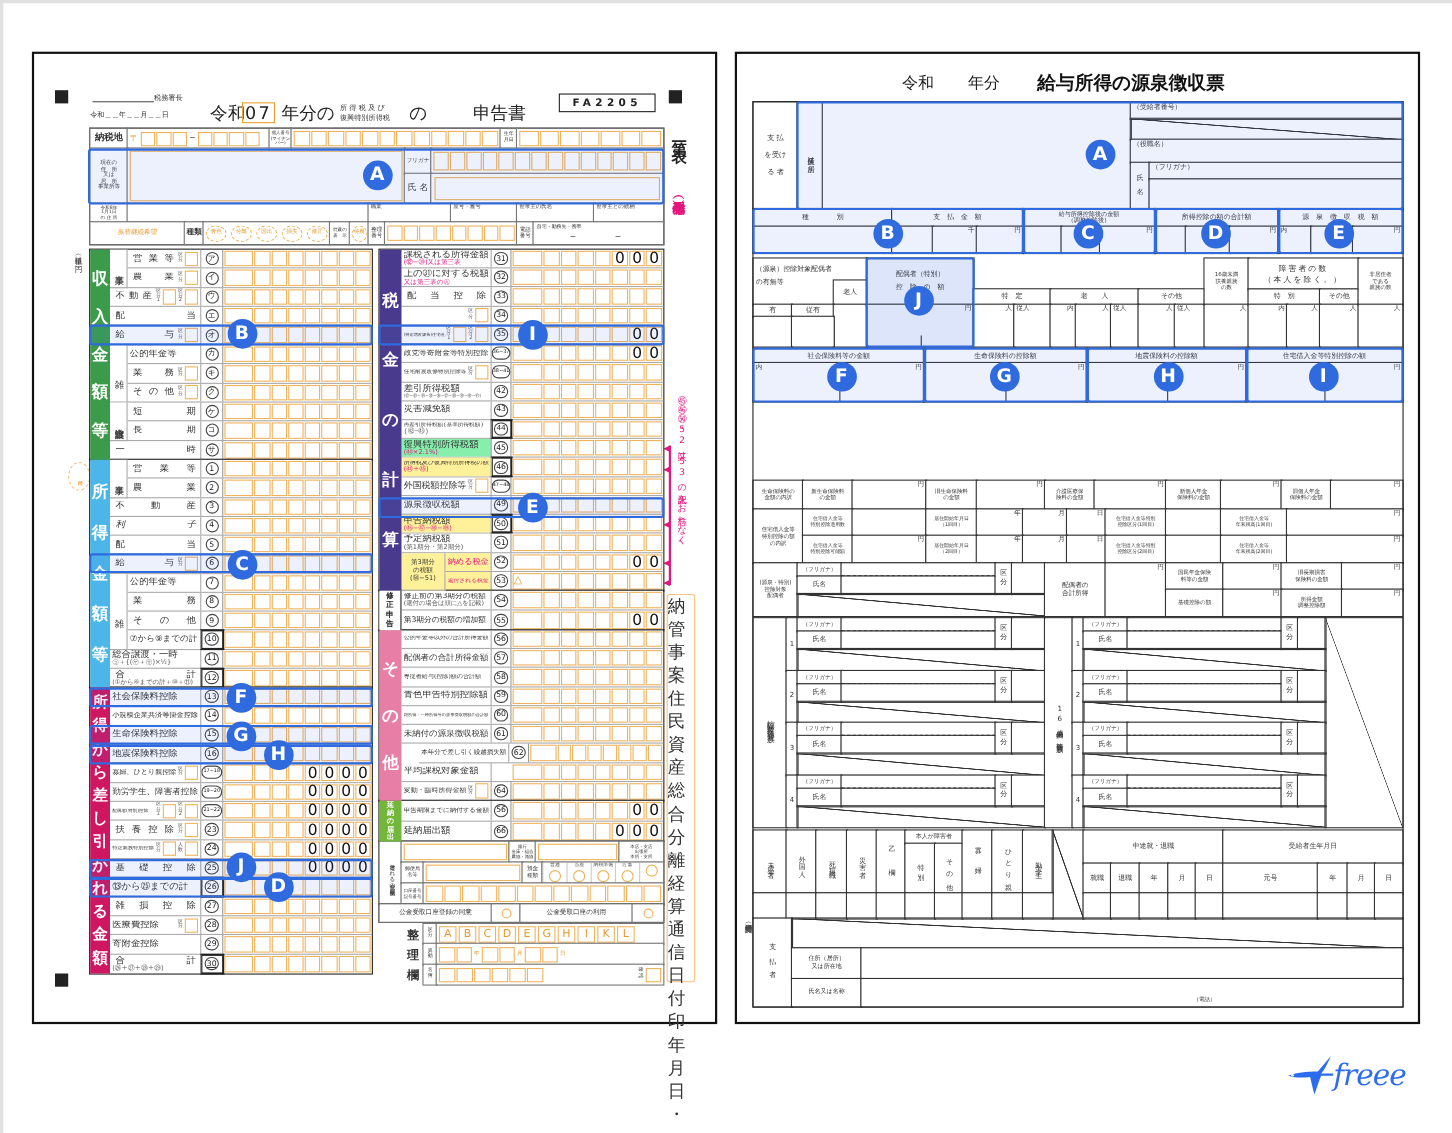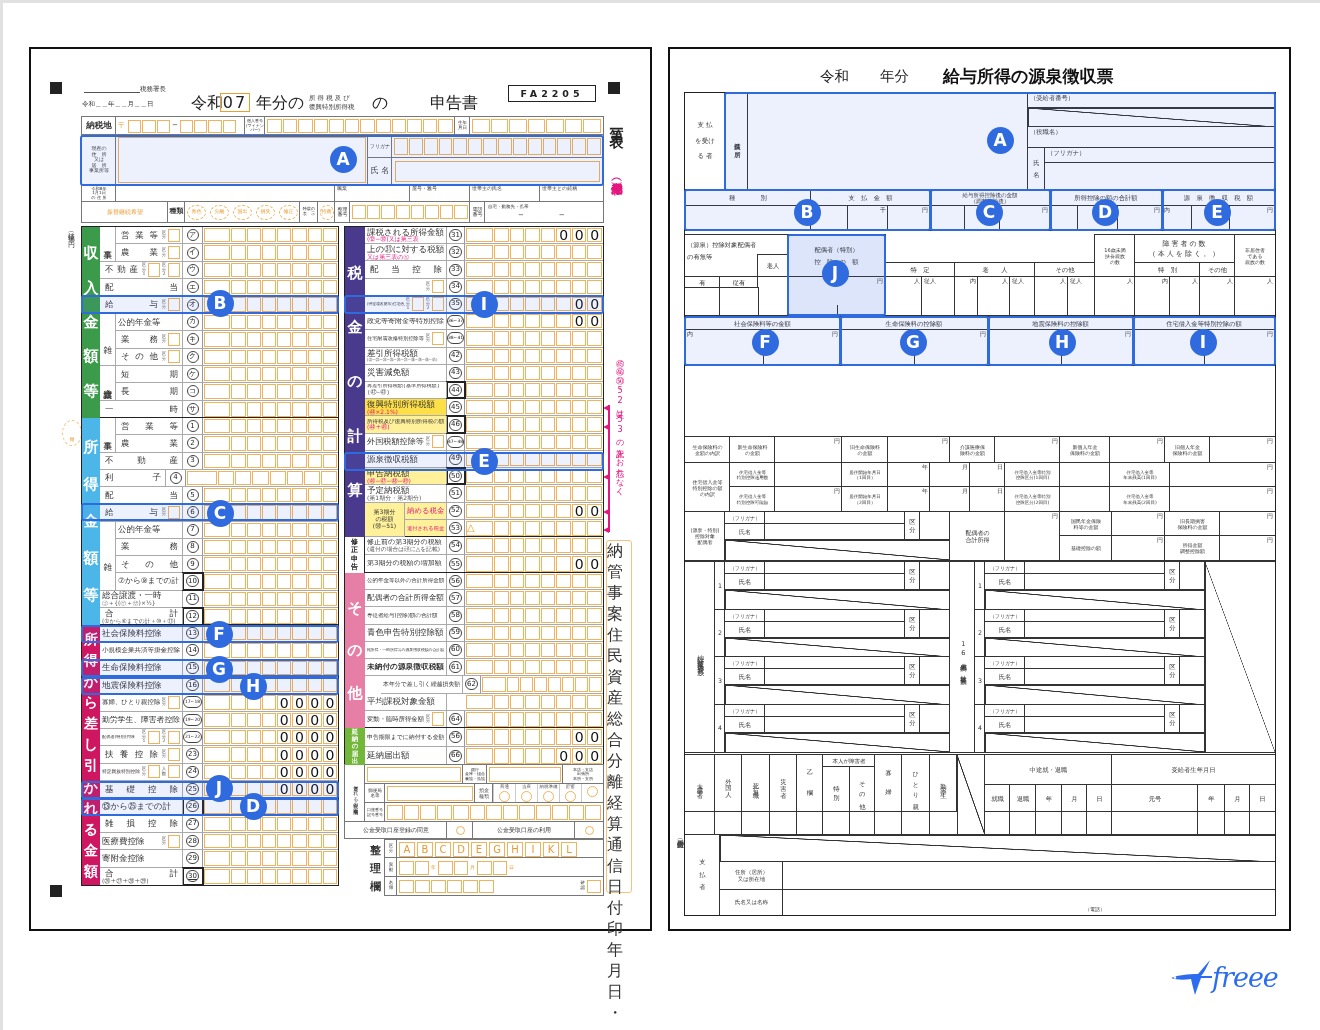--- a/index.html
+++ b/index.html
@@ -463,21 +463,21 @@
           <span class="bx"></span>
           <span class="bx"></span>
           <span class="bx"></span>
           <span class="bx"></span>
           <span class="bx"></span>
           <span class="bx"></span>
           <span class="bx"></span>
         </div>
       </div>
       <div class="row" style="top: 51.75px; height: 17.25px; left: 18px; right: 0px;">
-        <div class="lab" style="margin-left: 0px; width: 66px; flex: 0 0 auto;">
+        <div class="lab" style="margin-left: 0px; width: 83px; flex: 0 0 auto; font-style: italic;">
           <div class="lt j">
             <span style="font-size: 8.5px;">利子</span>
           </div>
         </div>
         <div class="no" style="width: 20px;">
           <span>4</span>
         </div>
         <div class="vals">
           <span class="bx w2"></span>
           <span class="bx"></span>
@@ -1201,21 +1201,21 @@
           <span class="bx"></span>
           <span class="bx"></span>
           <span class="bx"></span>
           <span class="bx"></span>
           <span class="bx"></span>
           <span class="bx"></span>
           <span class="bx"></span>
         </div>
       </div>
       <div class="row" style="top: 172.222px; height: 17.2222px; left: 20px; right: 0px;">
-        <div class="lab" style="margin-left: 0px; width: 82px; flex: 0 0 auto; background: #fde047;">
+        <div class="lab" style="margin-left: 0px; width: 82px; flex: 0 0 auto; background: #86efac;">
           <div class="lt">
             <span style="font-size: 8.5px;">復興特別所得税額</span>
             <span class="ls" style="font-size: 6px; color: rgb(227, 23, 126);">(㊹×2.1%)</span>
           </div>
         </div>
         <div class="no" style="width: 18px;">
           <span>45</span>
         </div>
         <div class="vals">
           <span class="bx w2"></span>
@@ -1528,21 +1528,21 @@
           <span class="bx"></span>
           <span class="bx"></span>
           <span class="bx"></span>
           <span class="bx"></span>
           <span class="bx"></span>
         </div>
       </div>
       <div class="row" style="top: 86.1111px; height: 17.2222px; left: 20px; right: 0px;">
         <div class="lab" style="margin-left: 0px; width: 82px; flex: 0 0 auto;">
           <div class="lt">
-            <span style="font-size: 7.7px; font-weight: bold;">未納付の源泉徴収税額</span>
+            <span style="font-size: 7.7px;">未納付の源泉徴収税額</span>
           </div>
         </div>
         <div class="no" style="width: 18px;">
           <span>61</span>
         </div>
         <div class="vals">
           <span class="bx w2"></span>
           <span class="bx"></span>
           <span class="bx"></span>
           <span class="bx"></span>

